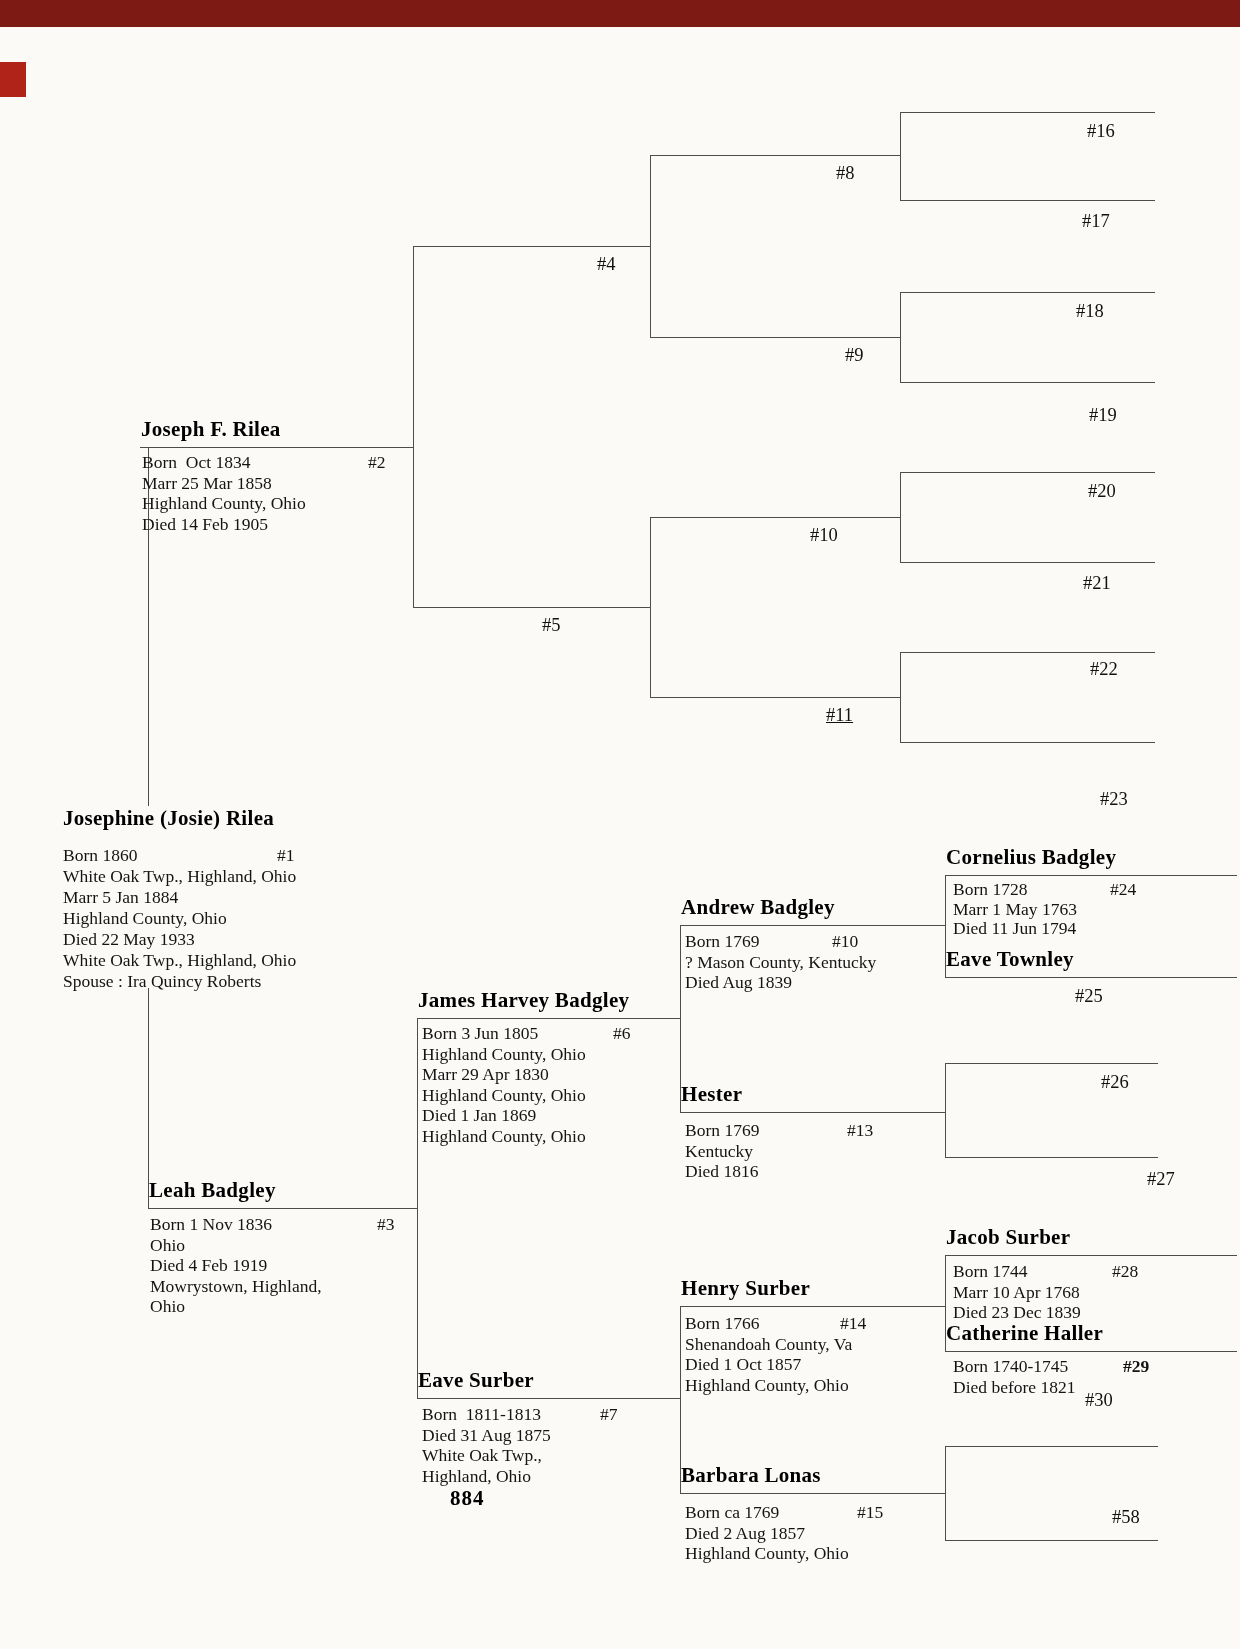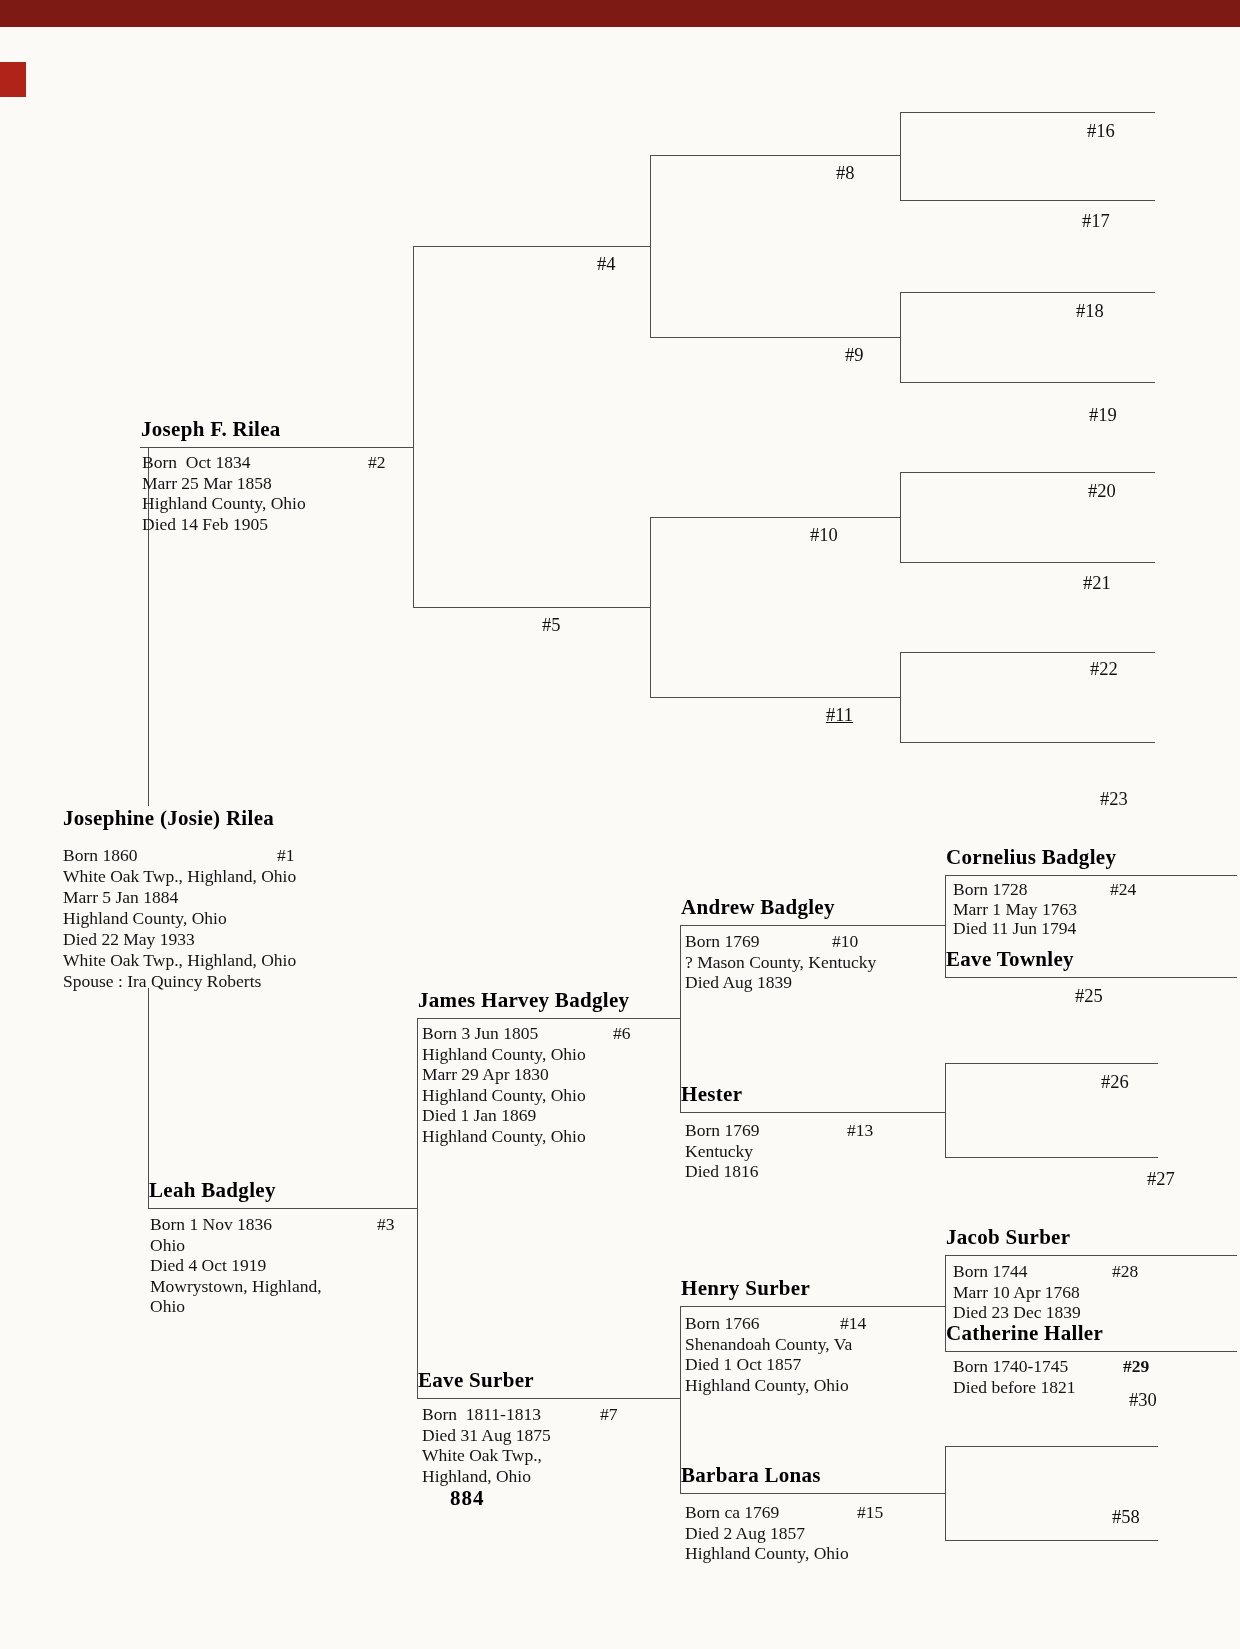--- a/index.html
+++ b/index.html
@@ -54,21 +54,21 @@
         <div class="pdetails" style="left: 1px; top: 39px; line-height: 21px;"><div class="drow">Born 1860<span class="pnum" style="left: 214px;">#1</span></div><div class="drow">White Oak Twp., Highland, Ohio</div><div class="drow">Marr 5 Jan 1884</div><div class="drow">Highland County, Ohio</div><div class="drow">Died 22 May 1933</div><div class="drow">White Oak Twp., Highland, Ohio</div><div class="drow">Spouse : Ira Quincy Roberts</div></div>
       </div>
       <div class="slot" style="left: 140px; top: 447px; width: 273px;">
         <div class="pline"></div>
         <div class="pname">Joseph F. Rilea</div>
         <div class="pdetails" style="left: 2px; top: 5px;"><div class="drow">Born  Oct 1834<span class="pnum" style="left: 226px;">#2</span></div><div class="drow">Marr 25 Mar 1858</div><div class="drow">Highland County, Ohio</div><div class="drow">Died 14 Feb 1905</div></div>
       </div>
       <div class="slot" style="left: 148px; top: 1208px; width: 269px;">
         <div class="pline"></div>
         <div class="pname">Leah Badgley</div>
-        <div class="pdetails" style="left: 2px; top: 6px;"><div class="drow">Born 1 Nov 1836<span class="pnum" style="left: 227px;">#3</span></div><div class="drow">Ohio</div><div class="drow">Died 4 Oct 1919</div><div class="drow">Mowrystown, Highland,</div><div class="drow">Ohio</div></div>
+        <div class="pdetails" style="left: 2px; top: 6px;"><div class="drow">Born 1 Nov 1836<span class="pnum" style="left: 227px;">#3</span></div><div class="drow">Ohio</div><div class="drow">Died 4 Feb 1919</div><div class="drow">Mowrystown, Highland,</div><div class="drow">Ohio</div></div>
       </div>
       <div class="slot" style="left: 413px; top: 246px; width: 237px;">
         <div class="pline"></div>
         <div class="bnum" style="left: 184px; top: 8px;">#4</div>
       </div>
       <div class="slot" style="left: 413px; top: 607px; width: 237px;">
         <div class="pline"></div>
         <div class="bnum" style="left: 129px; top: 8px;">#5</div>
       </div>
       <div class="slot" style="left: 417px; top: 1018px; width: 263px;">
@@ -172,21 +172,21 @@
         <div class="pname">Jacob Surber</div>
         <div class="pdetails" style="left: 8px; top: 6px;"><div class="drow">Born 1744<span class="pnum" style="left: 159px;">#28</span></div><div class="drow">Marr 10 Apr 1768</div><div class="drow">Died 23 Dec 1839</div></div>
       </div>
       <div class="slot" style="left: 945px; top: 1351px; width: 292px;">
         <div class="pline"></div>
         <div class="pname">Catherine Haller</div>
         <div class="pdetails" style="left: 8px; top: 5px;"><div class="drow">Born 1740-1745<span class="pnum" style="left: 170px; font-weight: bold;">#29</span></div><div class="drow">Died before 1821</div></div>
       </div>
       <div class="slot" style="left: 945px; top: 1446px; width: 213px;">
         <div class="pline"></div>
-        <div class="bnum" style="left: 140px; top: -56px; margin-left: 44px;">#30</div>
+        <div class="bnum" style="left: 140px; top: -56px;">#30</div>
       </div>
       <div class="slot" style="left: 945px; top: 1540px; width: 213px;">
         <div class="pline"></div>
         <div class="bnum" style="left: 167px; top: -33px;">#58</div>
       </div>
     </div>
   <div class="footer">884</div>
 </div>
 
 </body></html>

